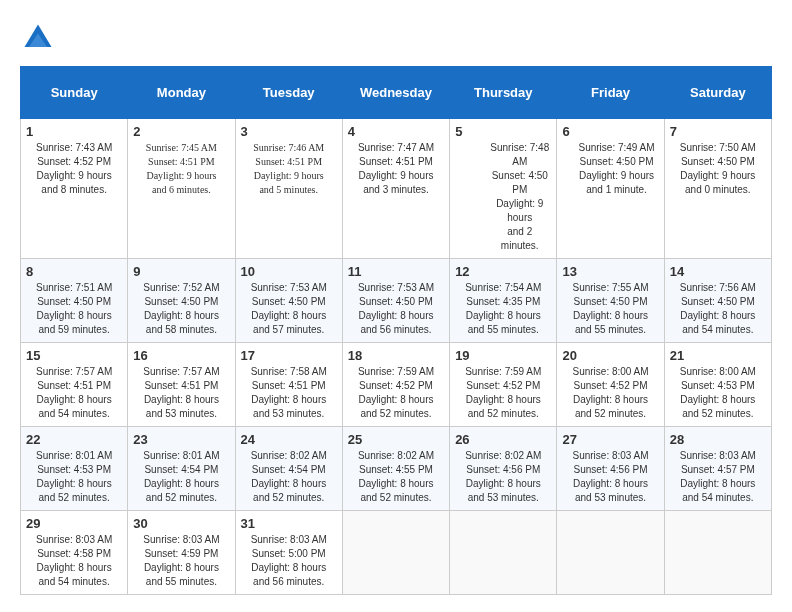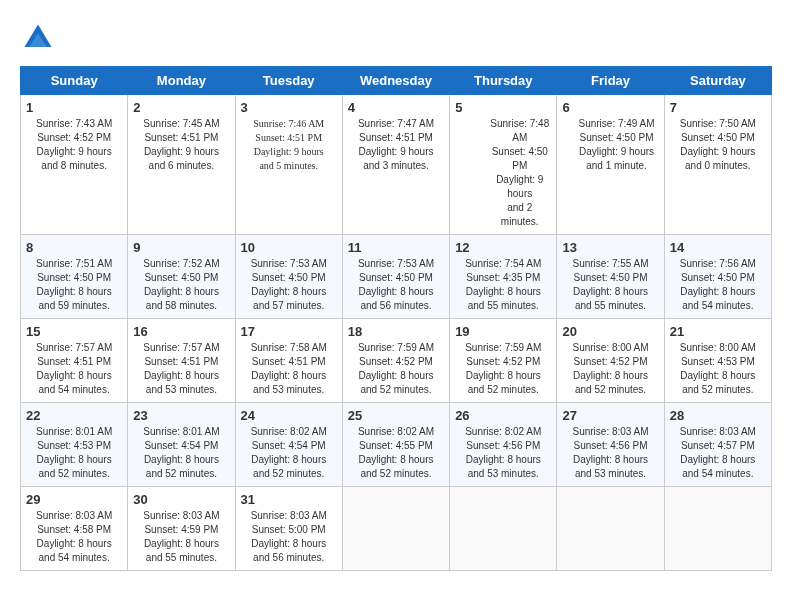--- a/index.html
+++ b/index.html
@@ -54,21 +54,21 @@
     }
     .calendar {
       width: 100%;
       border-collapse: collapse;
       table-layout: fixed;
     }
     .calendar th {
       background-color: #1a6fc4;
       color: #fff;
       text-align: center;
-      padding: 6px 4px;
+      padding: 18px 4px;
       font-size: 13px;
       font-weight: bold;
       border: 1px solid #1a6fc4;
       margin-left: 44px;
     }
     .calendar td {
       border: 1px solid #ccc;
       vertical-align: top;
       padding: 5px 5px 5px 5px;
       font-size: 10.5px;
@@ -134,21 +134,21 @@
   <tr>
         <td>
           <span class="day-num">1</span>
           <div class="day-info" style="white-space: pre-line;">Sunrise: 7:43 AM
 Sunset: 4:52 PM
 Daylight: 9 hours
 and 8 minutes.</div>
         </td>
         <td>
           <span class="day-num">2</span>
-          <div class="day-info" style="white-space: pre-line;">Sunrise: 7:45 AM
+          <div class="day-info" style="white-space: pre-line; font-family: Liberation Serif, serif;">Sunrise: 7:45 AM
 Sunset: 4:51 PM
 Daylight: 9 hours
 and 6 minutes.</div>
         </td>
         <td>
           <span class="day-num">3</span>
           <div class="day-info" style="white-space: pre-line; font-family: Liberation Serif, serif;">Sunrise: 7:46 AM
 Sunset: 4:51 PM
 Daylight: 9 hours
 and 5 minutes.</div>

